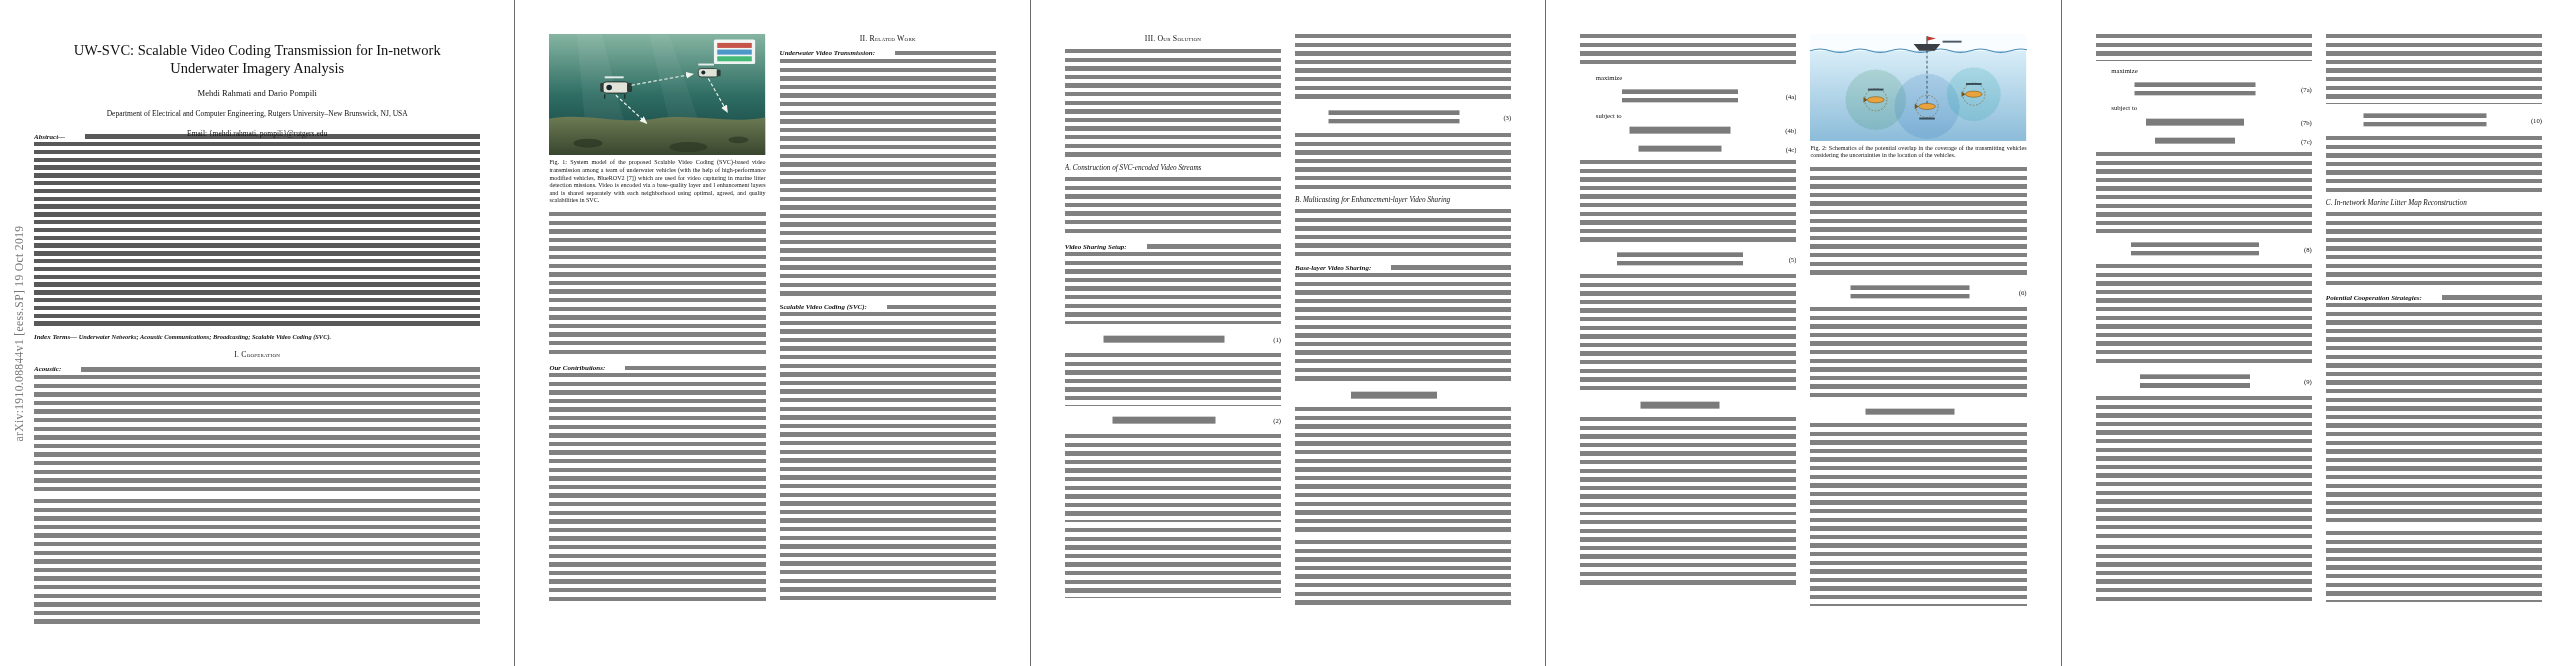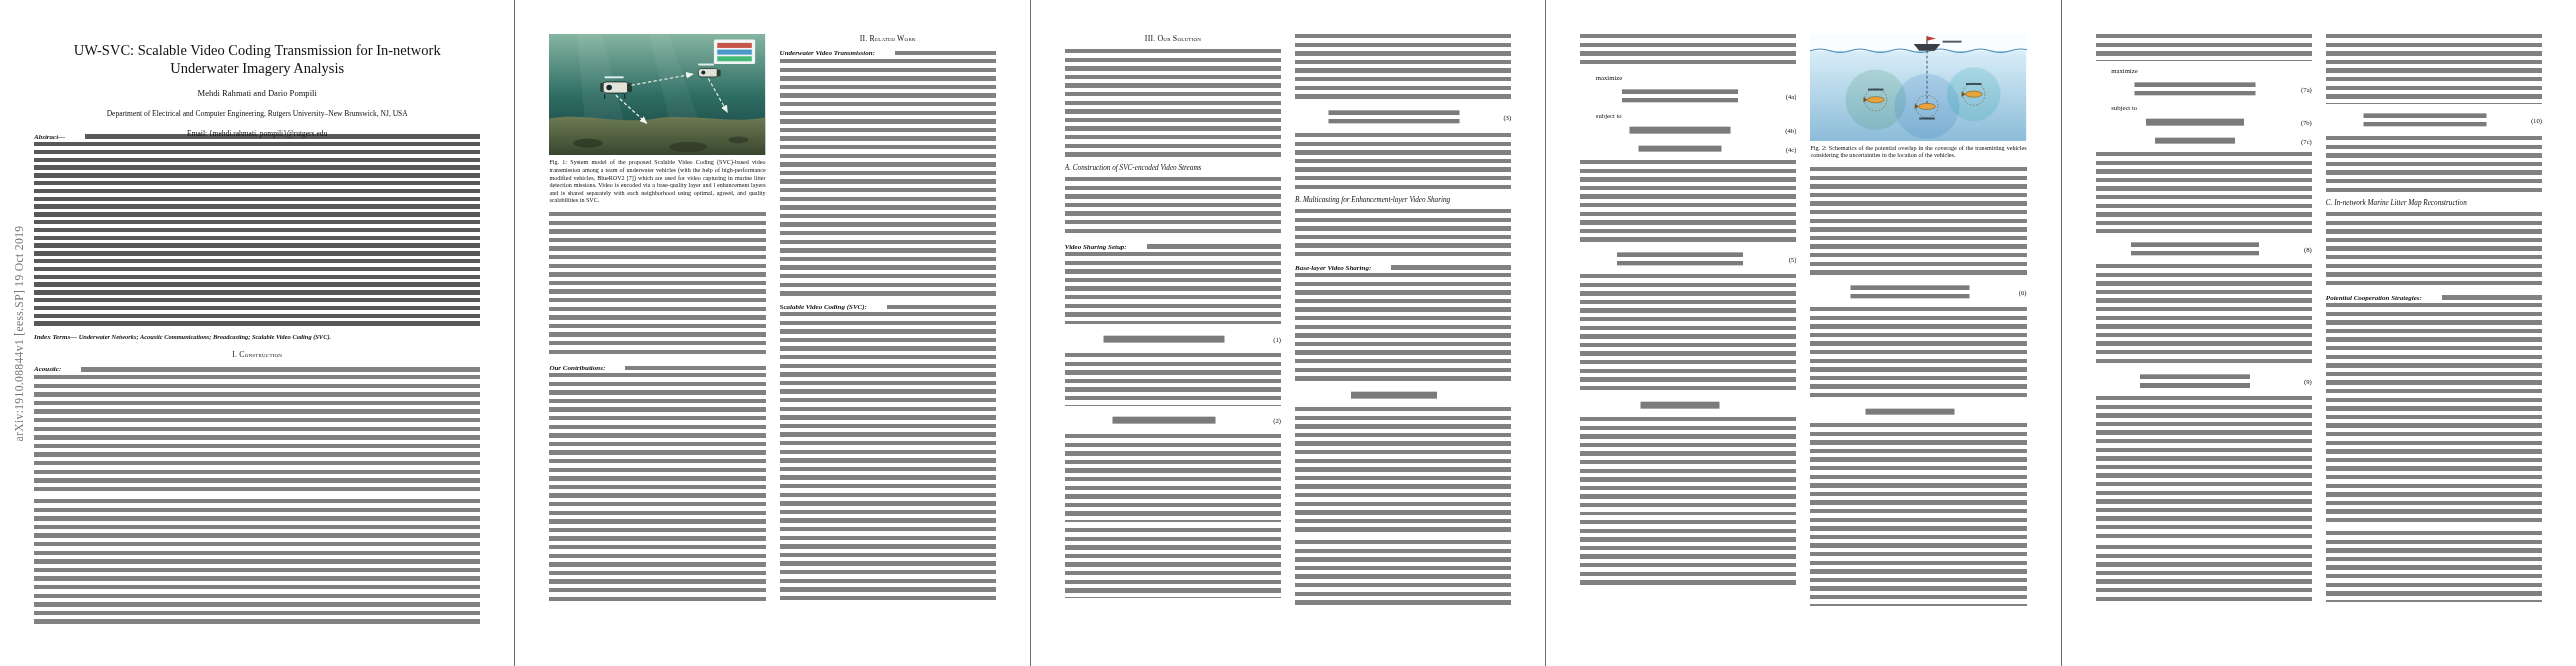--- a/index.html
+++ b/index.html
@@ -93,21 +93,21 @@
       <div class="col">
         <div class="pline">
           <span class="leadin">Abstract—</span>
           <span class="linebar b"></span>
         </div>
         <div class="gkb" style="height:187px"></div>
         <div class="itwrap">
           <span class="leadin">Index Terms—</span>
           <span>Underwater Networks; Acoustic Communications; Broadcasting; Scalable Video Coding (SVC).</span>
         </div>
-        <div class="sec">I. Construction</div>
+        <div class="sec">I. Cooperation</div>
         <div class="pline">
           <span class="leadin">Acoustic:</span>
           <span class="linebar"></span>
         </div>
         <div class="gk" style="height:118px"></div>
         <div class="gk" style="height:126px"></div>
       </div>
     </div>
   </div>
 

